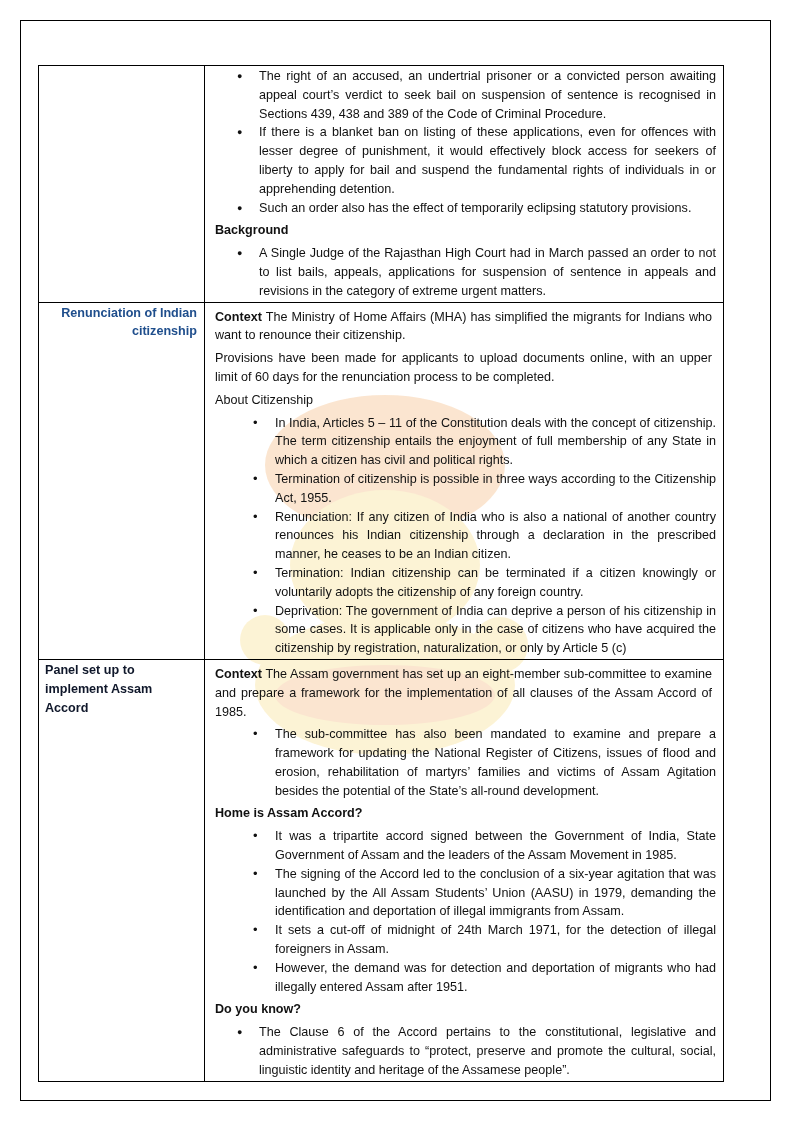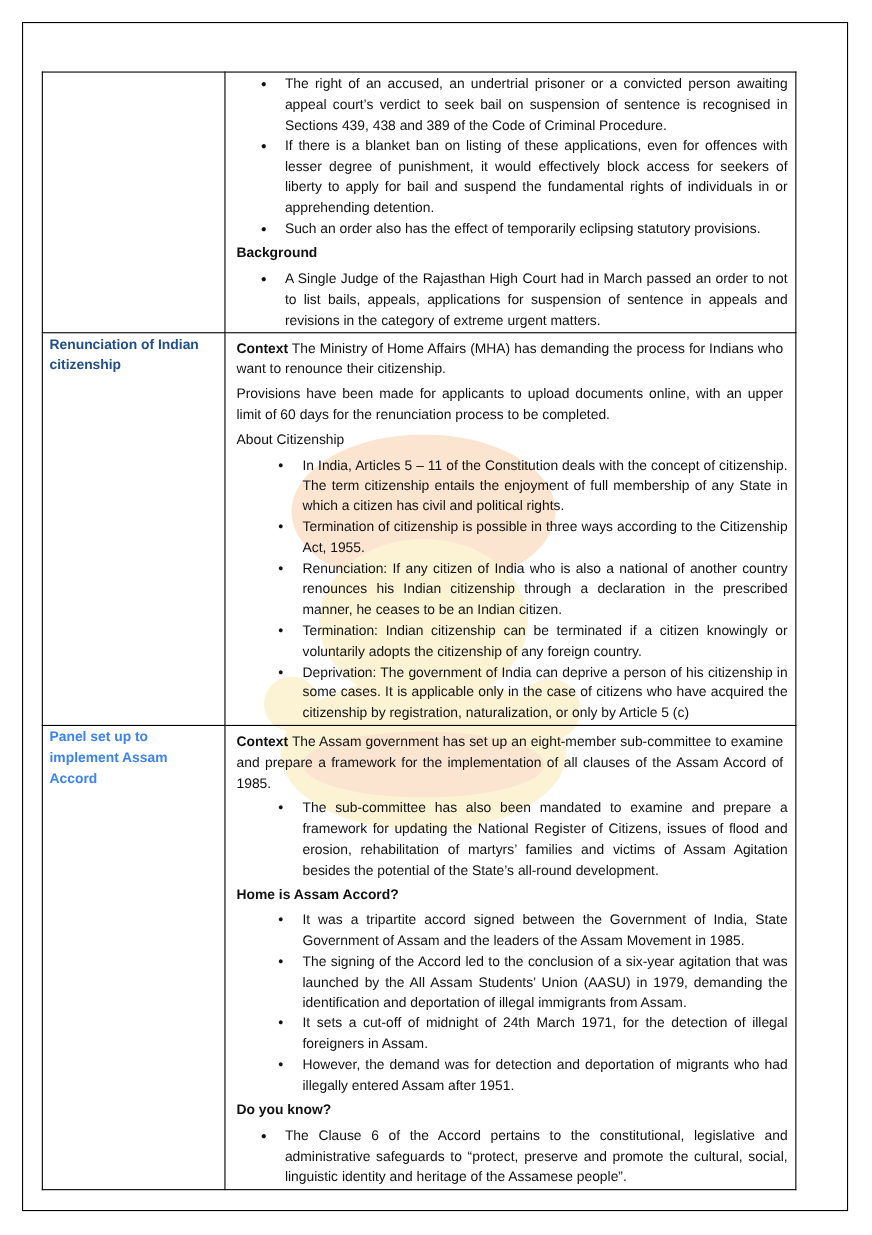--- a/index.html
+++ b/index.html
@@ -49,36 +49,36 @@
             <li>If there is a blanket ban on listing of these applications, even for offences with lesser degree of punishment, it would effectively block access for seekers of liberty to apply for bail and suspend the fundamental rights of individuals in or apprehending detention.</li>
             <li>Such an order also has the effect of temporarily eclipsing statutory provisions.</li>
           </ul>
           <p class="line bold">Background</p>
           <ul class="filled">
             <li>A Single Judge of the Rajasthan High Court had in March passed an order to not to list bails, appeals, applications for suspension of sentence in appeals and revisions in the category of extreme urgent matters.</li>
           </ul>
         </td>
       </tr>
       <tr>
-        <td class="topic" style="color: rgb(31, 78, 140);"><span>Renunciation of Indian citizenship</span></td>
+        <td class="topic" style="color: rgb(31, 78, 140); text-align: right;"><span>Renunciation of Indian citizenship</span></td>
         <td class="body">
-          <p class="line"><span class="bold">Context</span> <span>The Ministry of Home Affairs (MHA) has demanding the process for Indians who want to renounce their citizenship.</span></p>
+          <p class="line"><span class="bold">Context</span> <span>The Ministry of Home Affairs (MHA) has simplified the migrants for Indians who want to renounce their citizenship.</span></p>
           <p class="line">Provisions have been made for applicants to upload documents online, with an upper limit of 60 days for the renunciation process to be completed.</p>
           <p class="line">About Citizenship</p>
           <ul class="dots">
             <li>In India, Articles 5 – 11 of the Constitution deals with the concept of citizenship. The term citizenship entails the enjoyment of full membership of any State in which a citizen has civil and political rights.</li>
             <li>Termination of citizenship is possible in three ways according to the Citizenship Act, 1955.</li>
             <li>Renunciation: If any citizen of India who is also a national of another country renounces his Indian citizenship through a declaration in the prescribed manner, he ceases to be an Indian citizen.</li>
             <li>Termination: Indian citizenship can be terminated if a citizen knowingly or voluntarily adopts the citizenship of any foreign country.</li>
             <li>Deprivation: The government of India can deprive a person of his citizenship in some cases. It is applicable only in the case of citizens who have acquired the citizenship by registration, naturalization, or only by Article 5 (c)</li>
           </ul>
         </td>
       </tr>
       <tr>
-        <td class="topic" style="color: #3b82f6;"><span>Panel set up to implement Assam Accord</span></td>
+        <td class="topic" style="color: #0f172a;"><span>Panel set up to implement Assam Accord</span></td>
         <td class="body">
           <p class="line"><span class="bold">Context</span> <span>The Assam government has set up an eight-member sub-committee to examine and prepare a framework for the implementation of all clauses of the Assam Accord of 1985.</span></p>
           <ul class="dots">
             <li>The sub-committee has also been mandated to examine and prepare a framework for updating the National Register of Citizens, issues of flood and erosion, rehabilitation of martyrs’ families and victims of Assam Agitation besides the potential of the State’s all-round development.</li>
           </ul>
           <p class="line bold">Home is Assam Accord?</p>
           <ul class="dots">
             <li>It was a tripartite accord signed between the Government of India, State Government of Assam and the leaders of the Assam Movement in 1985.</li>
             <li>The signing of the Accord led to the conclusion of a six-year agitation that was launched by the All Assam Students’ Union (AASU) in 1979, demanding the identification and deportation of illegal immigrants from Assam.</li>
             <li>It sets a cut-off of midnight of 24th March 1971, for the detection of illegal foreigners in Assam.</li>

